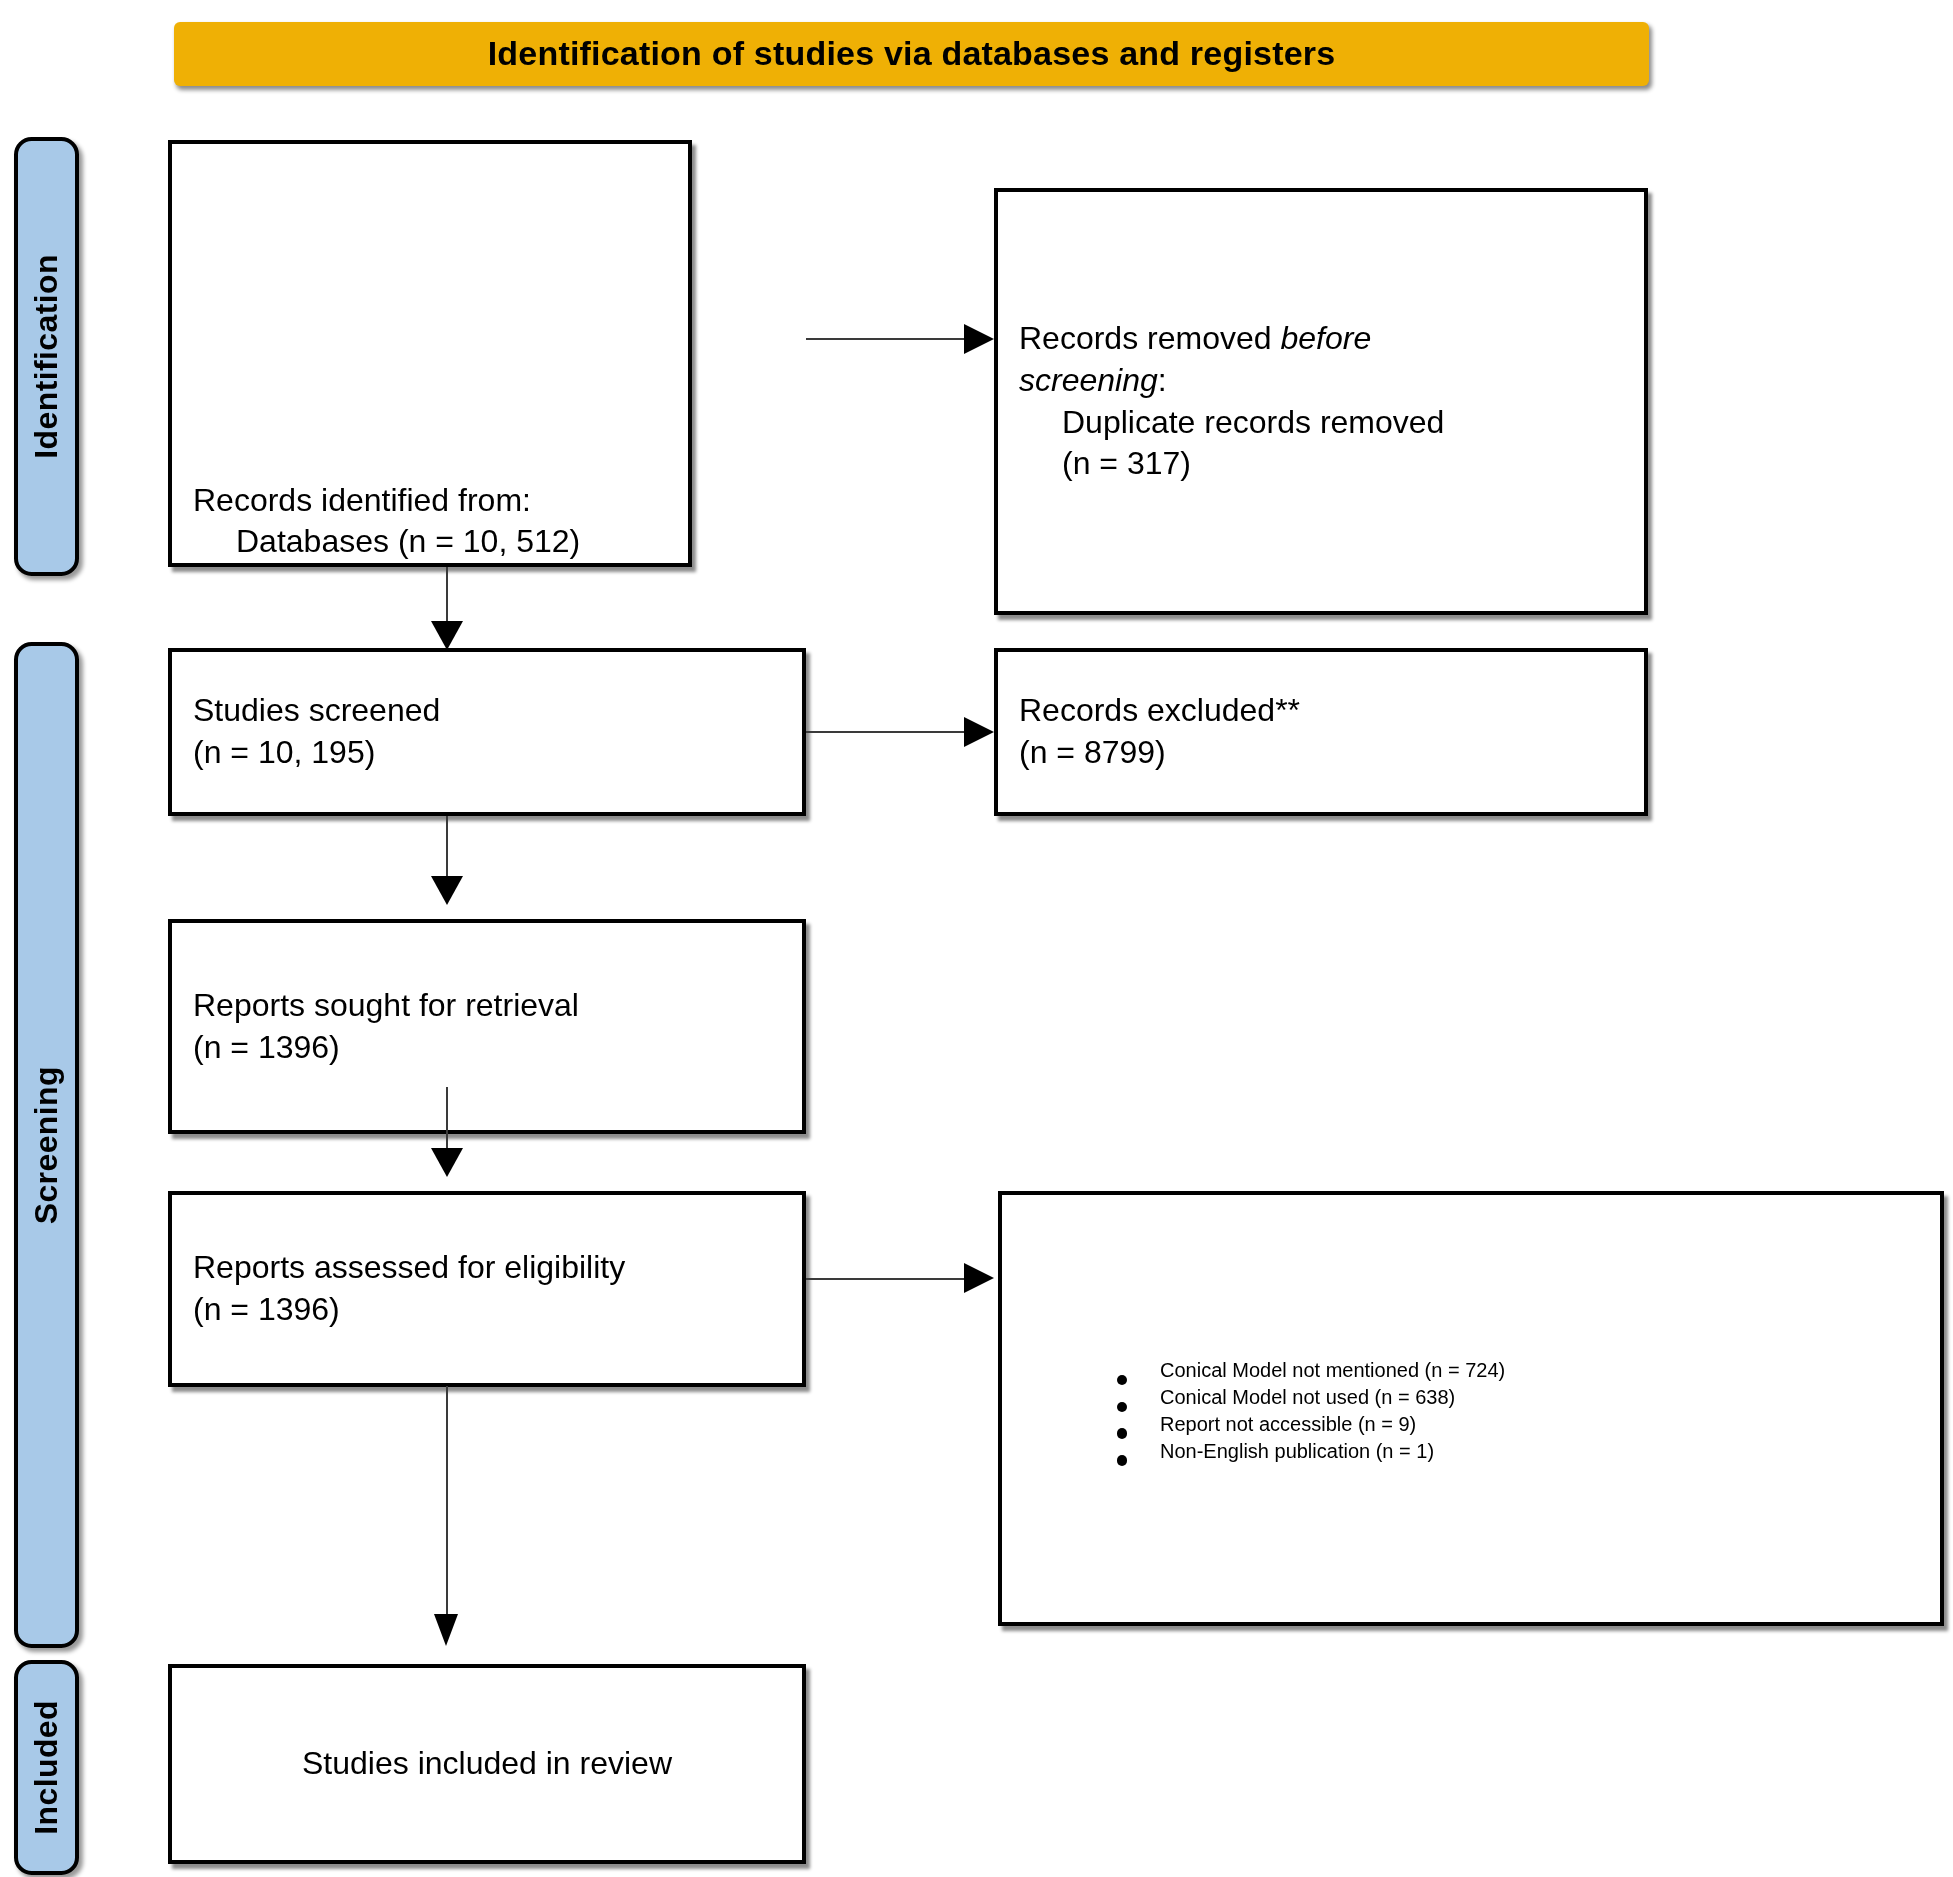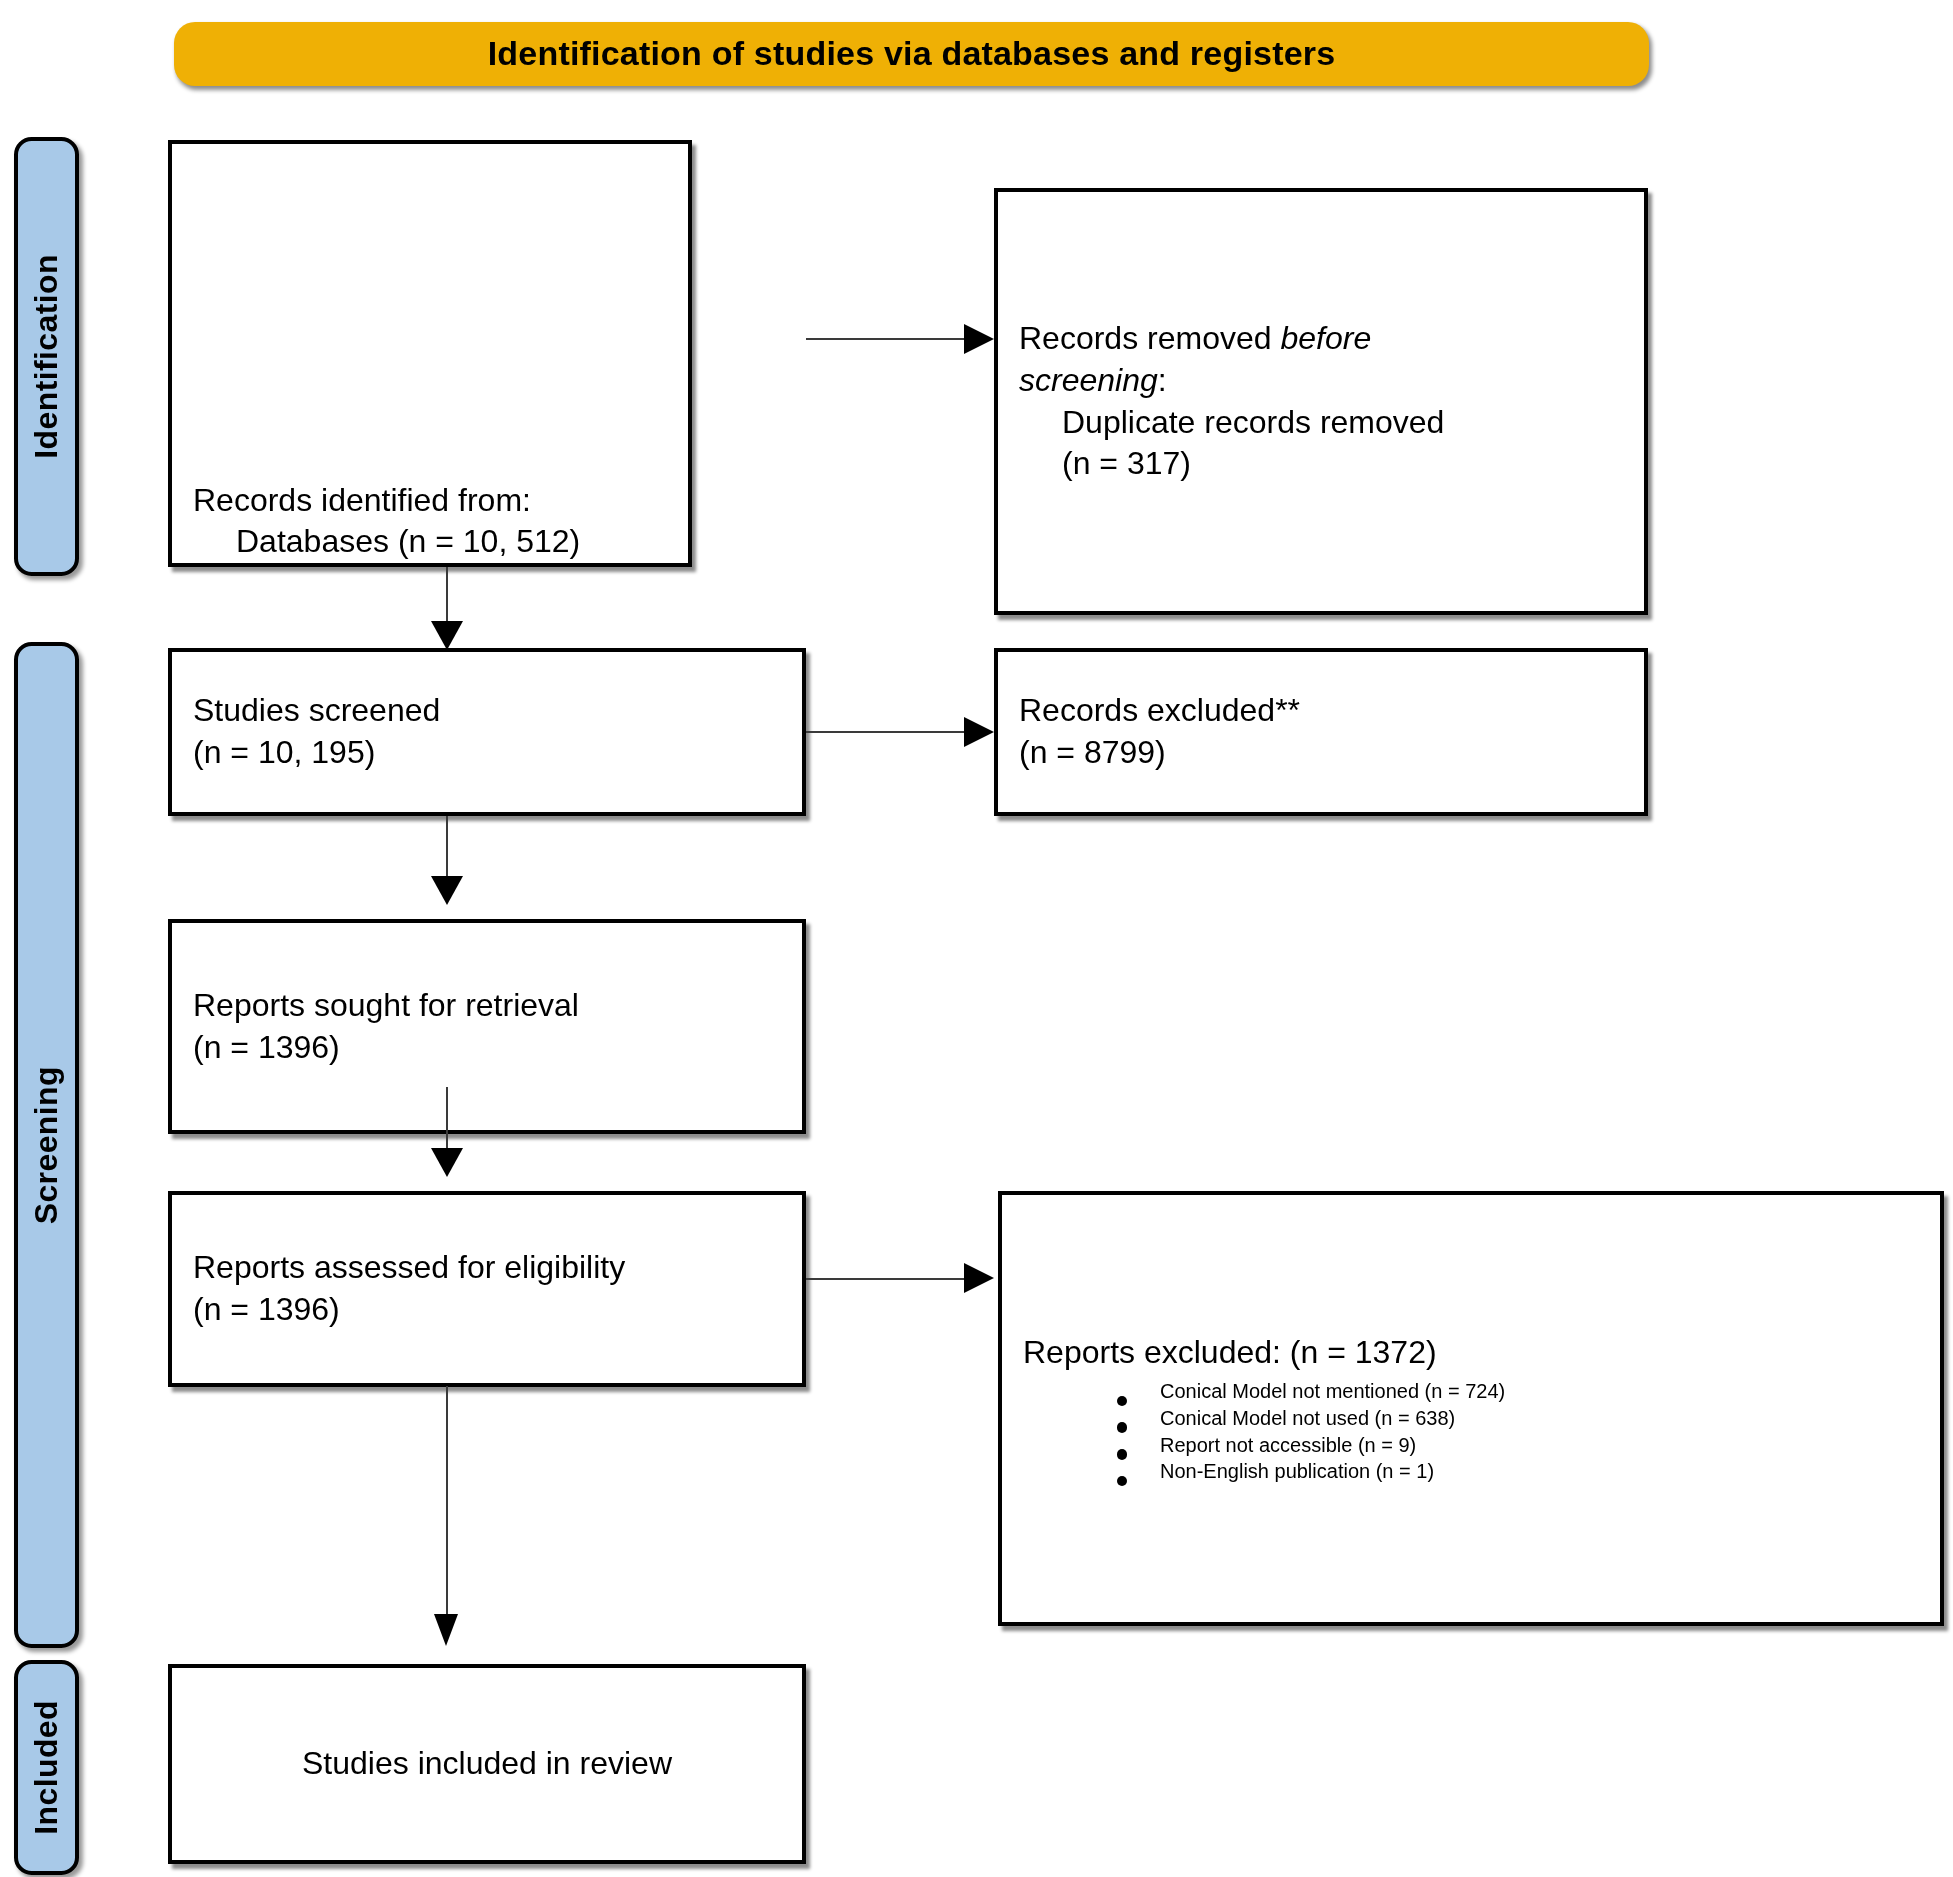--- a/index.html
+++ b/index.html
@@ -21,21 +21,21 @@
   }
 
   
   .banner {
     position: absolute;
     left: 174px;
     top: 21.5px;
     width: 1475px;
     height: 64px;
     background: #EFB005;
-    border-radius: 21px;
+    border-radius: 6px;
     box-shadow: 2.4px 3.2px 4px rgba(0,0,0,0.45);
     display: flex;
     align-items: center;
     justify-content: center;
   }
   .banner-text {
     font-size: 34px;
     font-weight: bold;
     color: #000000;
     letter-spacing: 0.2px;
@@ -205,21 +205,20 @@
     <p>Reports sought for retrieval</p>
     <p>(n = 1396)</p>
   </div>
 
   <div class="box" id="box-assessed">
     <p>Reports assessed for eligibility</p>
     <p>(n = 1396)</p>
   </div>
 
   <div class="box" id="box-reports-excluded">
-    <p>Reports excluded: (n = 1372)</p>
     <ul class="bullet-list">
       <li><span class="dot"></span><span>Conical Model not mentioned (n = 724)</span></li>
       <li><span class="dot"></span><span>Conical Model not used (n = 638)</span></li>
       <li><span class="dot"></span><span>Report not accessible (n = 9)</span></li>
       <li><span class="dot"></span><span>Non-English publication (n = 1)</span></li>
     </ul>
   </div>
 
   <div class="box" id="box-included">
     <p>Studies included in review</p>

